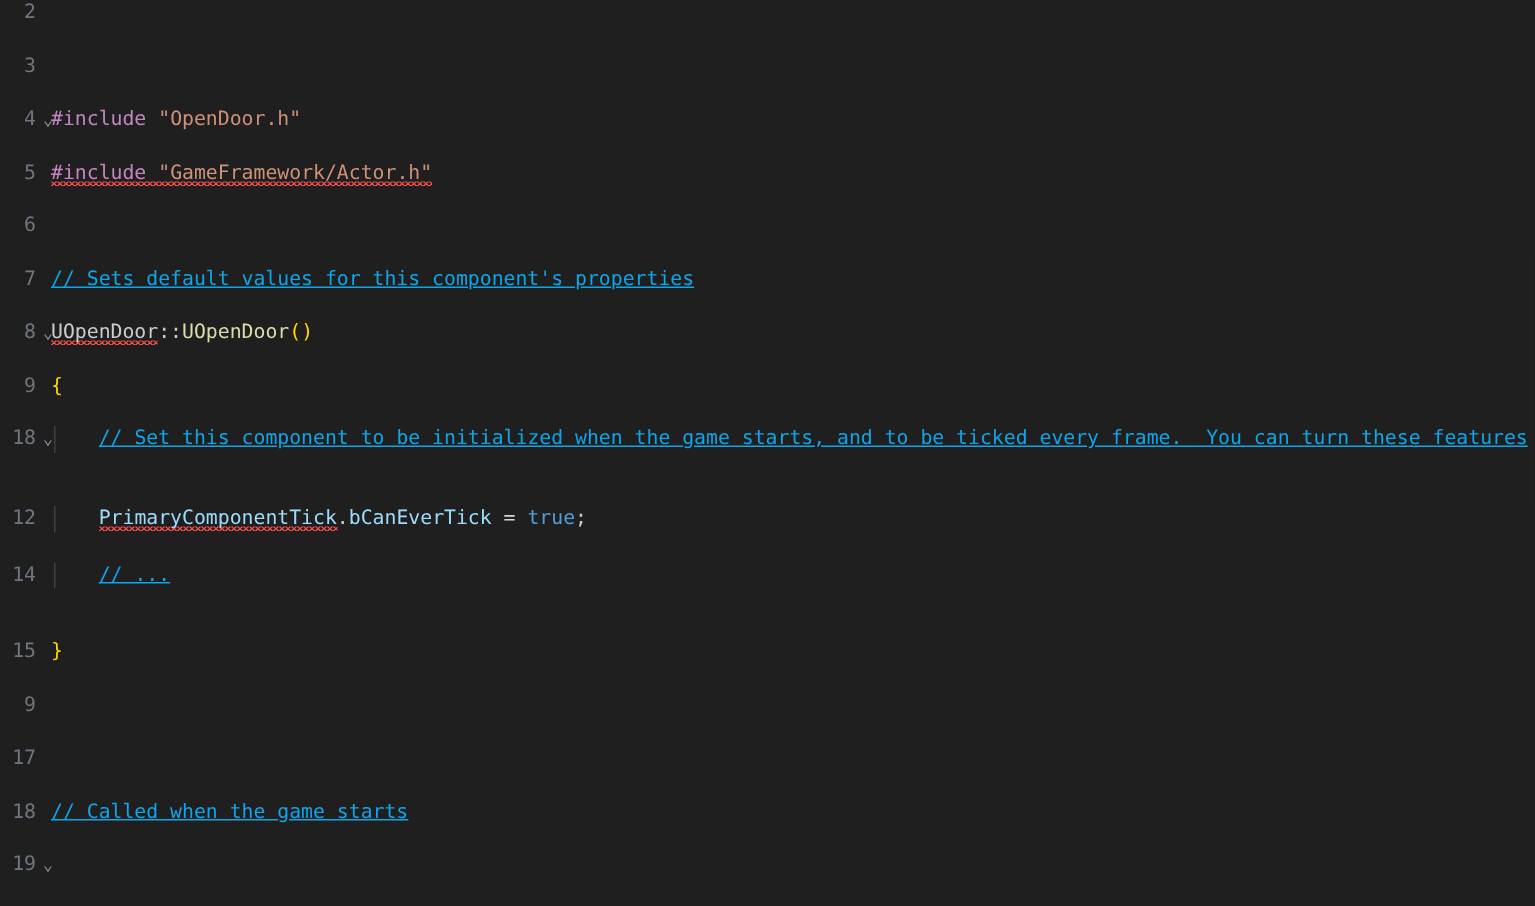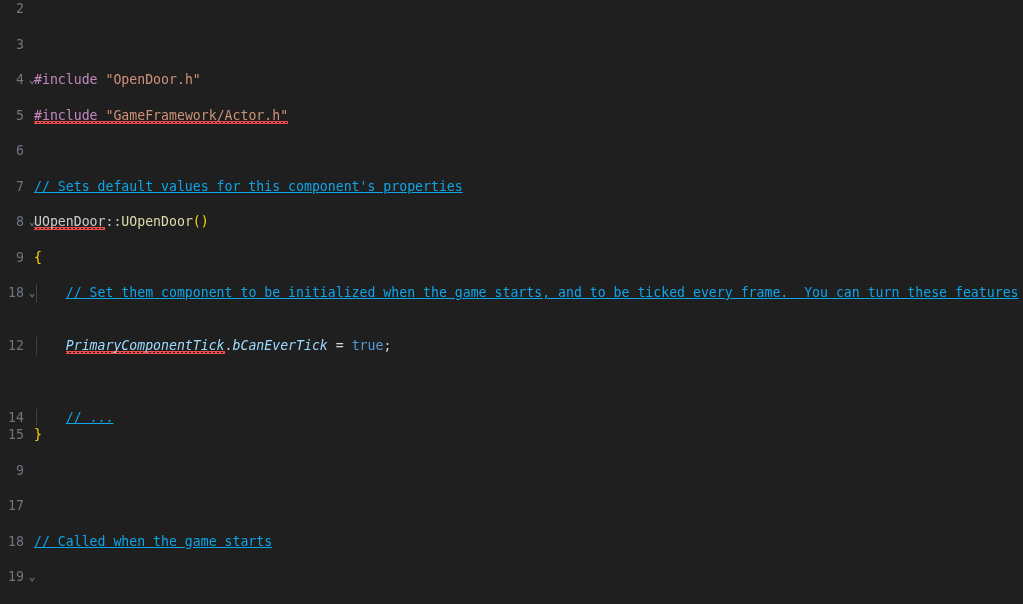--- a/index.html
+++ b/index.html
@@ -74,21 +74,21 @@
     height: 17.76px;
     background: #404040;
   }
 
   
   .c-comment  { color: #0ea5e9; text-decoration: underline; }
   .c-pp       { color: #c586c0; }
   .c-string   { color: #ce9178; }
   .c-keyword  { color: #569cd6; }
   .c-func     { color: #dcdcaa; }
-  .c-var      { color: #9cdcfe; font-style: italic; }
+  .c-var      { color: #9cdcfe; }
   .c-plain    { color: #cccccc; }
   .c-brace-y  { color: #ffd700; }
   .c-op       { color: #d4d4d4; }
 
   
   .sq {
     background-repeat: repeat-x;
     background-position: left bottom;
     background-size: 4px 3px;
     background-image:
@@ -165,35 +165,35 @@
     </div>
     <div class="code"><span class="c-brace-y">{</span></div>
   </div>
 
   <div class="line" style="top:142.08px">
     <div class="gutter">
       <span class="num">18</span>
       <span class="fold">⌄</span>
     </div>
     <div class="iguide" style="left:36px"></div>
-    <div class="code">    <span class="c-comment">// Set them component to be initialized when the game starts, and to be ticked every frame.  You can turn these features</span></div>
+    <div class="code">    <span class="c-comment">// Set this component to be initialized when the game starts, and to be ticked every frame.  You can turn these features</span></div>
   </div>
 
 
   <div class="line" style="top:177.6px">
     <div class="gutter">
       <span class="num">12</span>
       <span class="fold"></span>
     </div>
     <div class="iguide" style="left:36px"></div>
     <div class="code">    <span class="c-var sq">PrimaryComponentTick</span><span class="c-plain">.</span><span class="c-var">bCanEverTick</span><span class="c-op"> = </span><span class="c-keyword">true</span><span class="c-plain">;</span></div>
   </div>
 
 
-  <div class="line" style="top:231px">
+  <div class="line" style="top:197px">
     <div class="gutter">
       <span class="num">14</span>
       <span class="fold"></span>
     </div>
     <div class="iguide" style="left:36px"></div>
     <div class="code">    <span class="c-comment">// ...</span></div>
   </div>
 
   <div class="line" style="top:230.88px">
     <div class="gutter">

